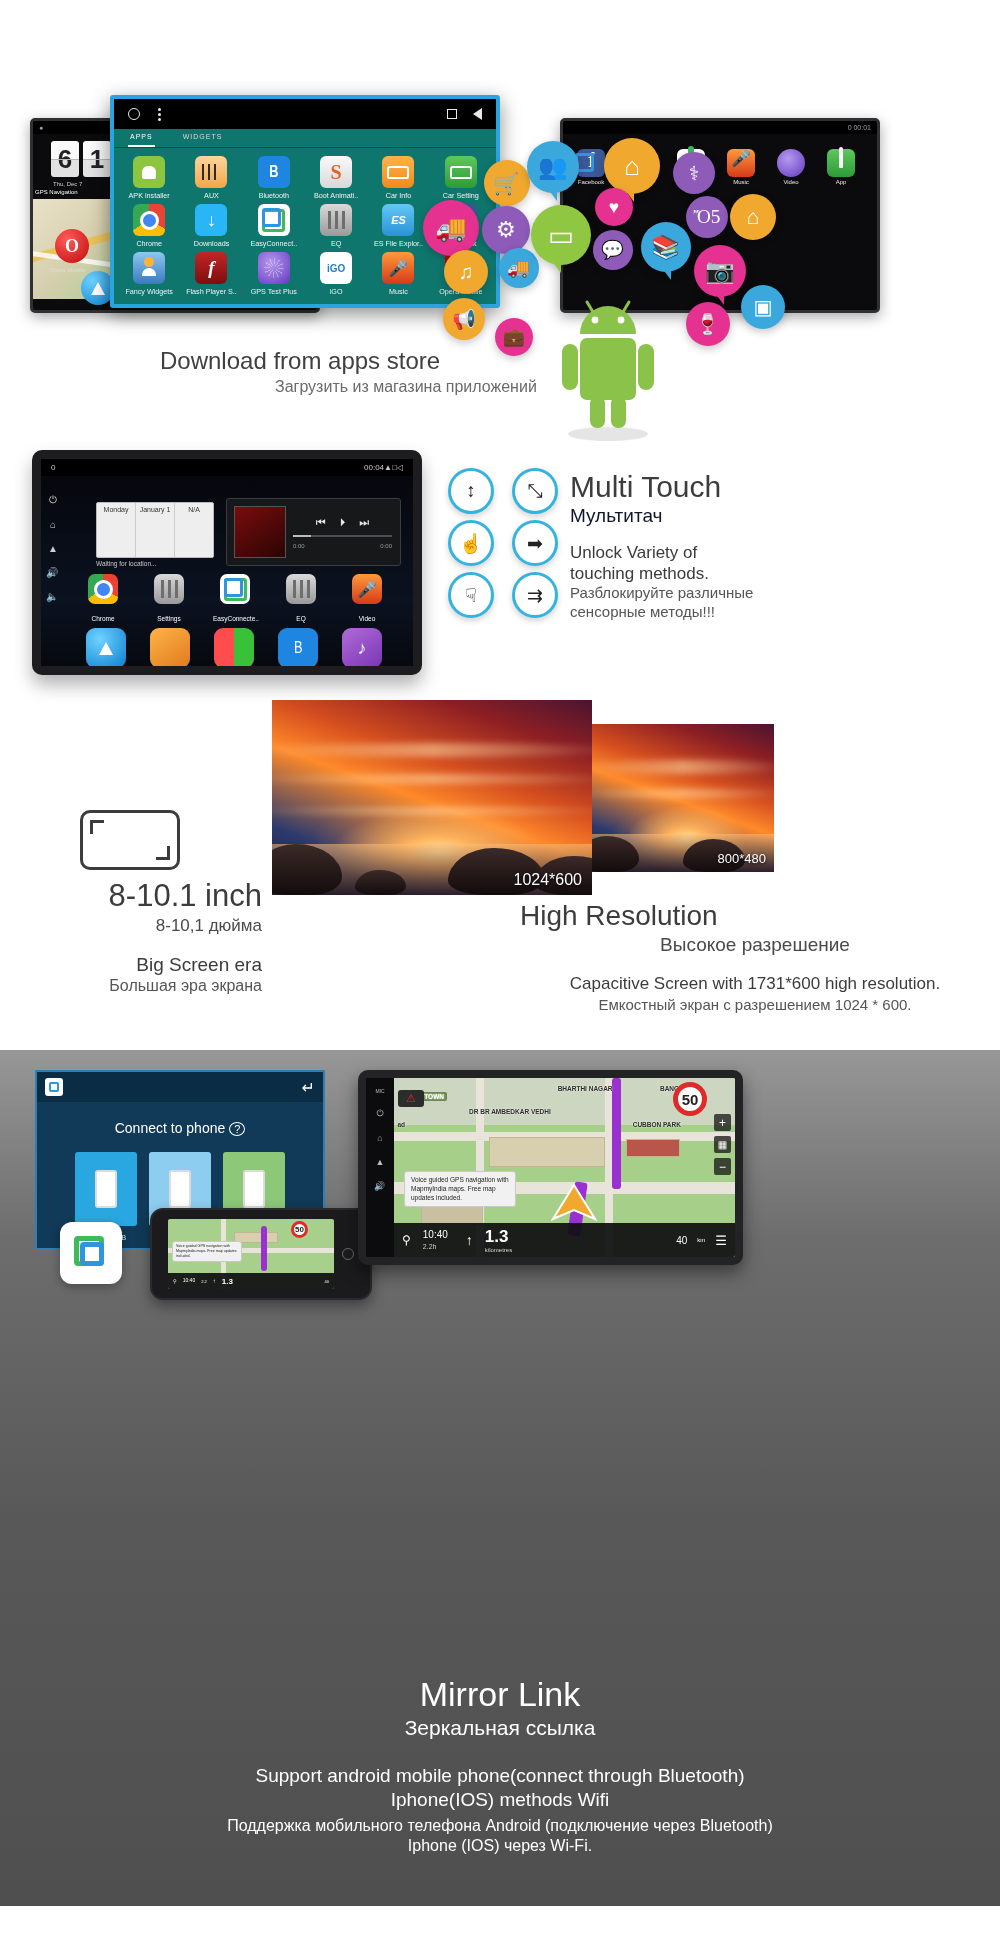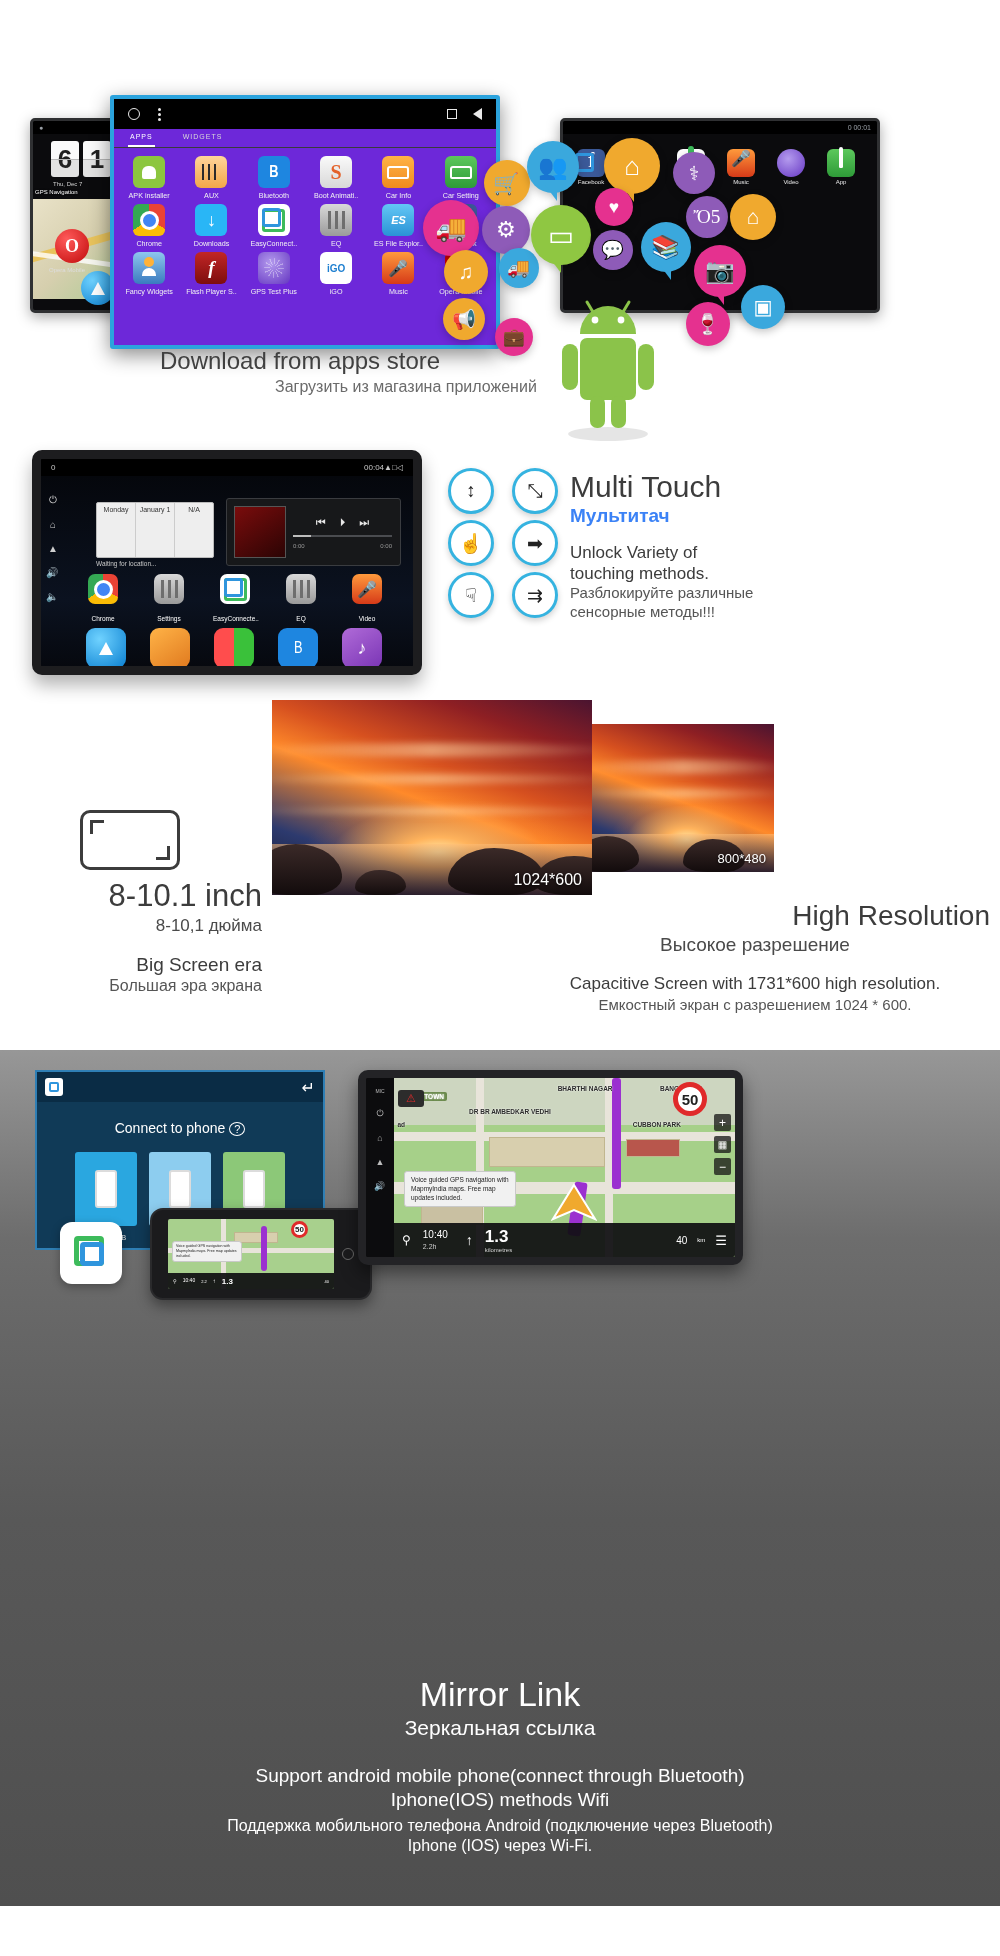--- a/index.html
+++ b/index.html
@@ -80,22 +80,22 @@
   #screen-right { left: 560px; top: 118px; width: 320px; height: 195px; }
   #screen-right .rowicons{
     position:absolute;left:8px;top:28px;right:8px;display:flex;flex-wrap:wrap;gap:6px 10px;
   }
   .mini-app{width:40px;text-align:center;}
   .mini-ic{width:28px;height:28px;border-radius:6px;margin:0 auto 2px;}
   .mini-app span{color:#e8e8e8;font-size:6px;display:block;}
 
   
   #screen-main{
-    position:absolute;left:110px;top:95px;width:390px;height:254px;
-    background:#6d28d9;border:4px solid #2ba3dd;border-radius:3px;overflow:hidden;
+    position:absolute;left:110px;top:95px;width:390px;height:213px;
+    background:#0f766e;border:4px solid #2ba3dd;border-radius:3px;overflow:hidden;
     box-shadow:0 6px 20px rgba(0,0,0,.45);
     z-index:12;
   }
   #screen-main .navbar{
     height:30px;display:flex;align-items:center;padding:0 14px;background:#000;
     justify-content:space-between;
   }
   .navleft{display:flex;align-items:center;gap:18px;}
   .circ-ic{width:12px;height:12px;border:1.6px solid #e9e9e9;border-radius:50%;}
   .dots-ic{display:flex;flex-direction:column;gap:2px;}
@@ -222,21 +222,21 @@
   .dock{position:absolute;left:45px;top:152px;display:flex;gap:24px;}
   .dock .d{width:40px;height:40px;border-radius:9px;display:flex;align-items:center;justify-content:center;position:relative;}
 
   .touchicons{position:absolute;left:448px;top:18px;display:grid;grid-template-columns:repeat(2,58px);gap:6px 6px;}
   .tic{
     width:46px;height:46px;border-radius:50%;border:3px solid #35b3e0;background:#fff;
     display:flex;align-items:center;justify-content:center;box-shadow:0 3px 6px rgba(0,0,0,.18);
   }
   .mt-text{position:absolute;left:570px;top:20px;width:400px;}
   .mt-h1{font-size:30px;color:#3c3c3c;}
-  .mt-h1-ru{font-size:19px;color:#3b82f6;margin-top:1px;font-weight:bold;}
+  .mt-h1-ru{font-size:19px;color:#0f172a;margin-top:1px;}
   .mt-p{font-size:17px;color:#3c3c3c;margin-top:16px;line-height:1.22;}
   .mt-p-ru{font-size:15px;color:#555;line-height:1.22;}
 
   
   .sec-res{position:relative;width:1000px;height:350px;}
   .screenicon{
     position:absolute;left:80px;top:110px;width:100px;height:60px;border:3px solid #3c3c3c;border-radius:10px;
   }
   .screenicon i{position:absolute;width:14px;height:14px;border:3px solid #3c3c3c;}
   .screenicon i.tl{left:7px;top:7px;border-right:none;border-bottom:none;}
@@ -270,21 +270,21 @@
     background:linear-gradient(180deg,#3b2a28,#120b0c);
   }
   .sunset .sea{
     position:absolute;left:0;right:0;bottom:0;height:26%;
     background:linear-gradient(180deg, rgba(255,190,120,.55), rgba(40,28,40,.92));
   }
   .res-badge{
     position:absolute;color:#fff;font-size:16px;text-shadow:0 1px 3px rgba(0,0,0,.8);
   }
   .res-right-text{position:absolute;left:520px;top:200px;width:470px;}
-  .res-title{font-size:28px;color:#3c3c3c;text-align:right;}
+  .res-title{font-size:28px;color:#3c3c3c;text-align:left;}
   .res-title-ru{font-size:19px;color:#4a4a4a;text-align:center;margin-top:2px;}
   .res-desc{font-size:17px;color:#3c3c3c;text-align:center;margin-top:18px;}
   .res-desc-ru{font-size:15px;color:#555;text-align:center;margin-top:2px;}
 
   
   .sec-mirror{
     position:relative;width:1000px;height:856px;background:#5b5b5b;
     background:linear-gradient(180deg,#979797 0%,#6d6d6d 22%,#585858 55%,#4f4f4f 100%);
   }
   .mirror-panel{

